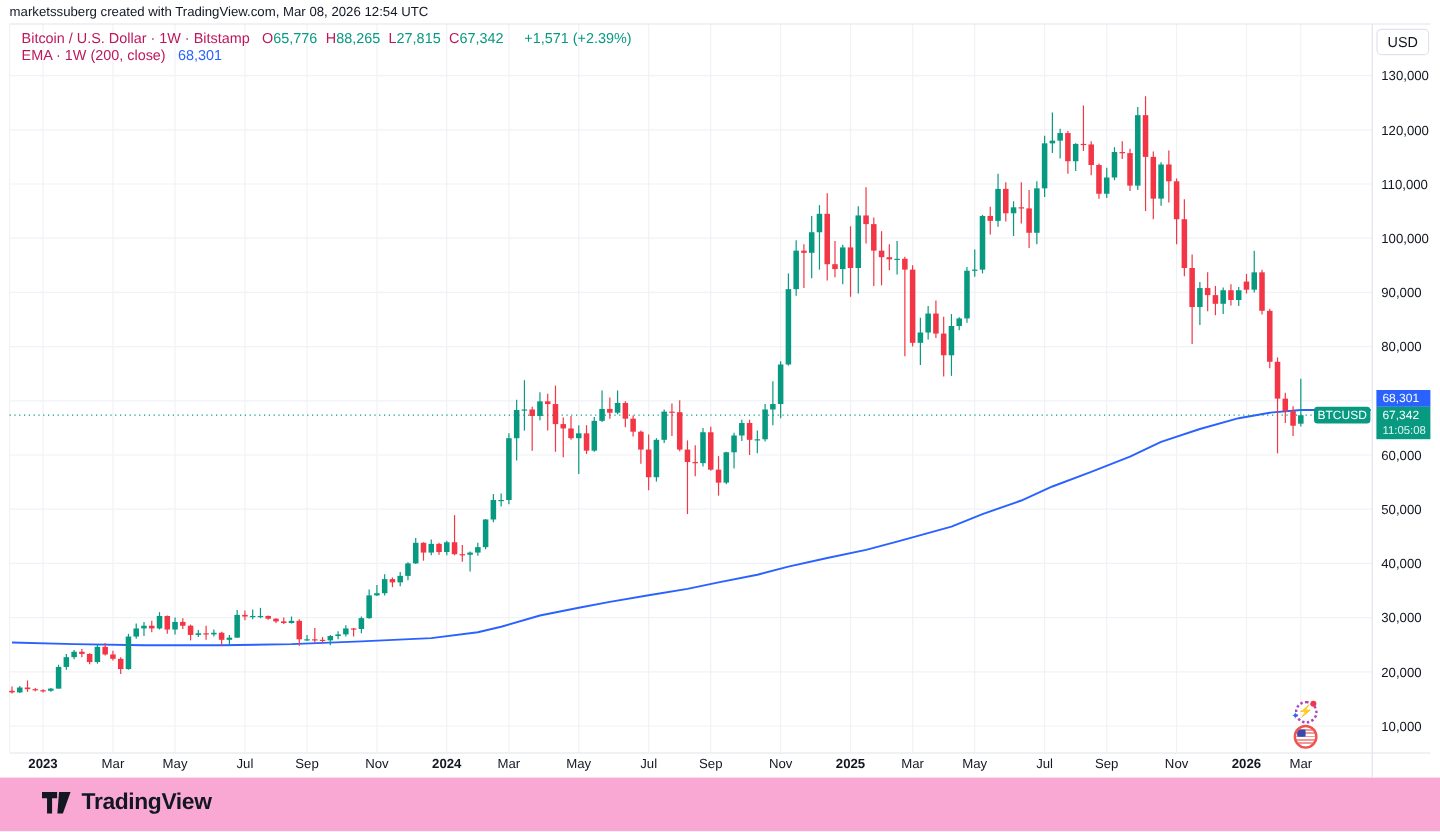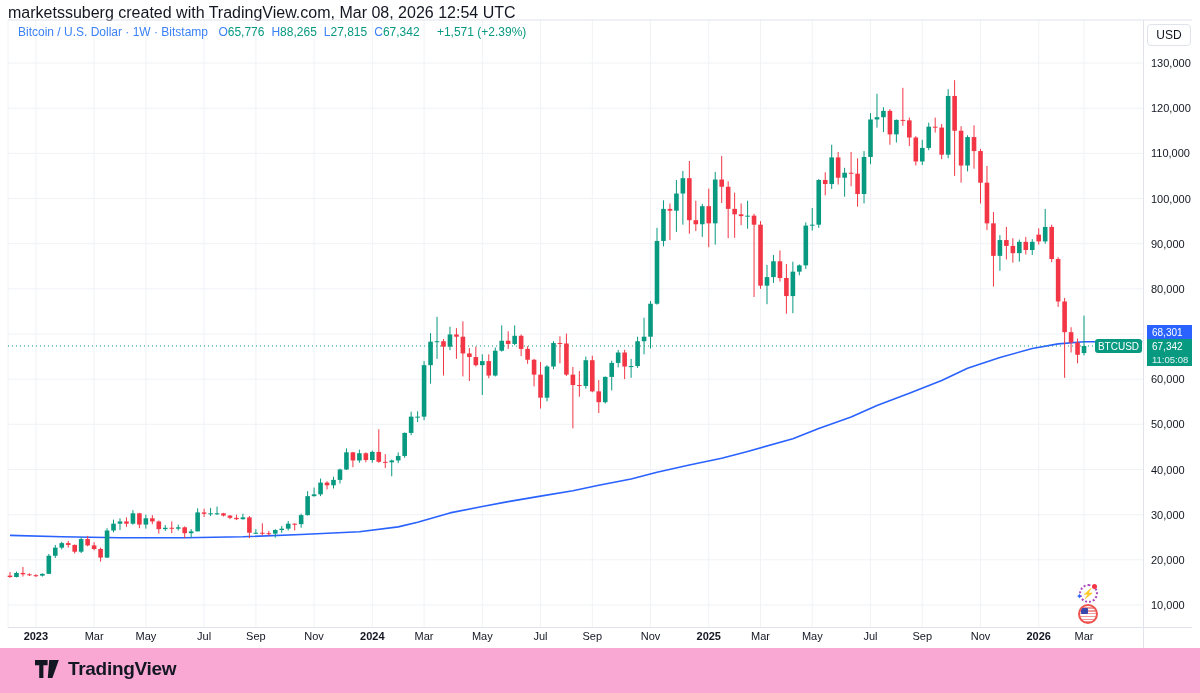--- a/index.html
+++ b/index.html
@@ -1,22 +1,22 @@
 <!DOCTYPE html>
 <html><head>
 <meta charset="utf-8">
 <style>
   html,body{margin:0;padding:0;background:#fff;}
   .app{position:relative;width:1200px;height:693px;background:#fff;overflow:hidden;
        font-family:"Liberation Sans",sans-serif;color:#131722;}
-  .attribution{position:absolute;left:8px;top:4px;font-size:16px;color:#131722;}
+  .attribution{position:absolute;left:8px;top:4px;font-size:11px;color:#131722;}
   #chart-svg{position:absolute;left:0;top:0;}
   .legend{position:absolute;left:18px;top:25px;font-size:12px;line-height:14px;white-space:nowrap;}
   .legend .row{height:14px;}
-  .legend .dark{color:#3b82f6;}
+  .legend .dark{color:#be185d;}
   .legend .up{color:#089981;margin-top:42px;}
   .legend .blue{color:#2962ff;}
   .legend .grp{margin-left:7px;}
   .usd-btn{position:absolute;right:9px;top:24px;width:44px;height:22px;background:#fff;
        border:1px solid #e0e3eb;border-radius:4px;font-size:12px;color:#131722;
        font-family:"Liberation Sans",sans-serif;display:flex;align-items:center;justify-content:center;cursor:pointer;margin-left:40px;}
   .badge{position:absolute;left:1147px;width:45px;color:#fff;font-size:10px;
        display:flex;flex-direction:column;justify-content:center;padding:0 0 0 5px;box-sizing:border-box;}
   .badge.ema{background:#2962ff;height:14px;}
   .badge.last{background:#089981;height:27px;line-height:13px;}
@@ -461,20 +461,24 @@
         <text x="1084.02" y="640">Mar</text>
       </g>
     </svg>
 
   <div class="legend">
     <div class="row">
       <span class="dark">Bitcoin / U.S. Dollar · 1W · Bitstamp</span>
       <span id="ohlc-box" class="grp"><span class="dark">O</span><span class="up" style="margin-right: 7px;">65,776</span><span class="dark">H</span><span class="up" style="margin-right: 7px;">88,265</span><span class="dark">L</span><span class="up" style="margin-right: 7px;">27,815</span><span class="dark">C</span><span class="up" style="margin-right: 7px;">67,342</span></span>
       <span class="up grp">+1,571 (+2.39%)</span>
     </div>
+    <div class="row">
+      <span class="dark">EMA · 1W (200, close)</span>
+      <span class="blue grp">68,301</span>
+    </div>
   </div>
 
   <button class="usd-btn">USD</button>
 
   <div class="sym-tag" id="sym-tag" style="top: 339.005px;">BTCUSD</div>
 
   <div class="badge ema" id="ema-badge" style="top: 325.005px;">
     <span>68,301</span>
   </div>
 

